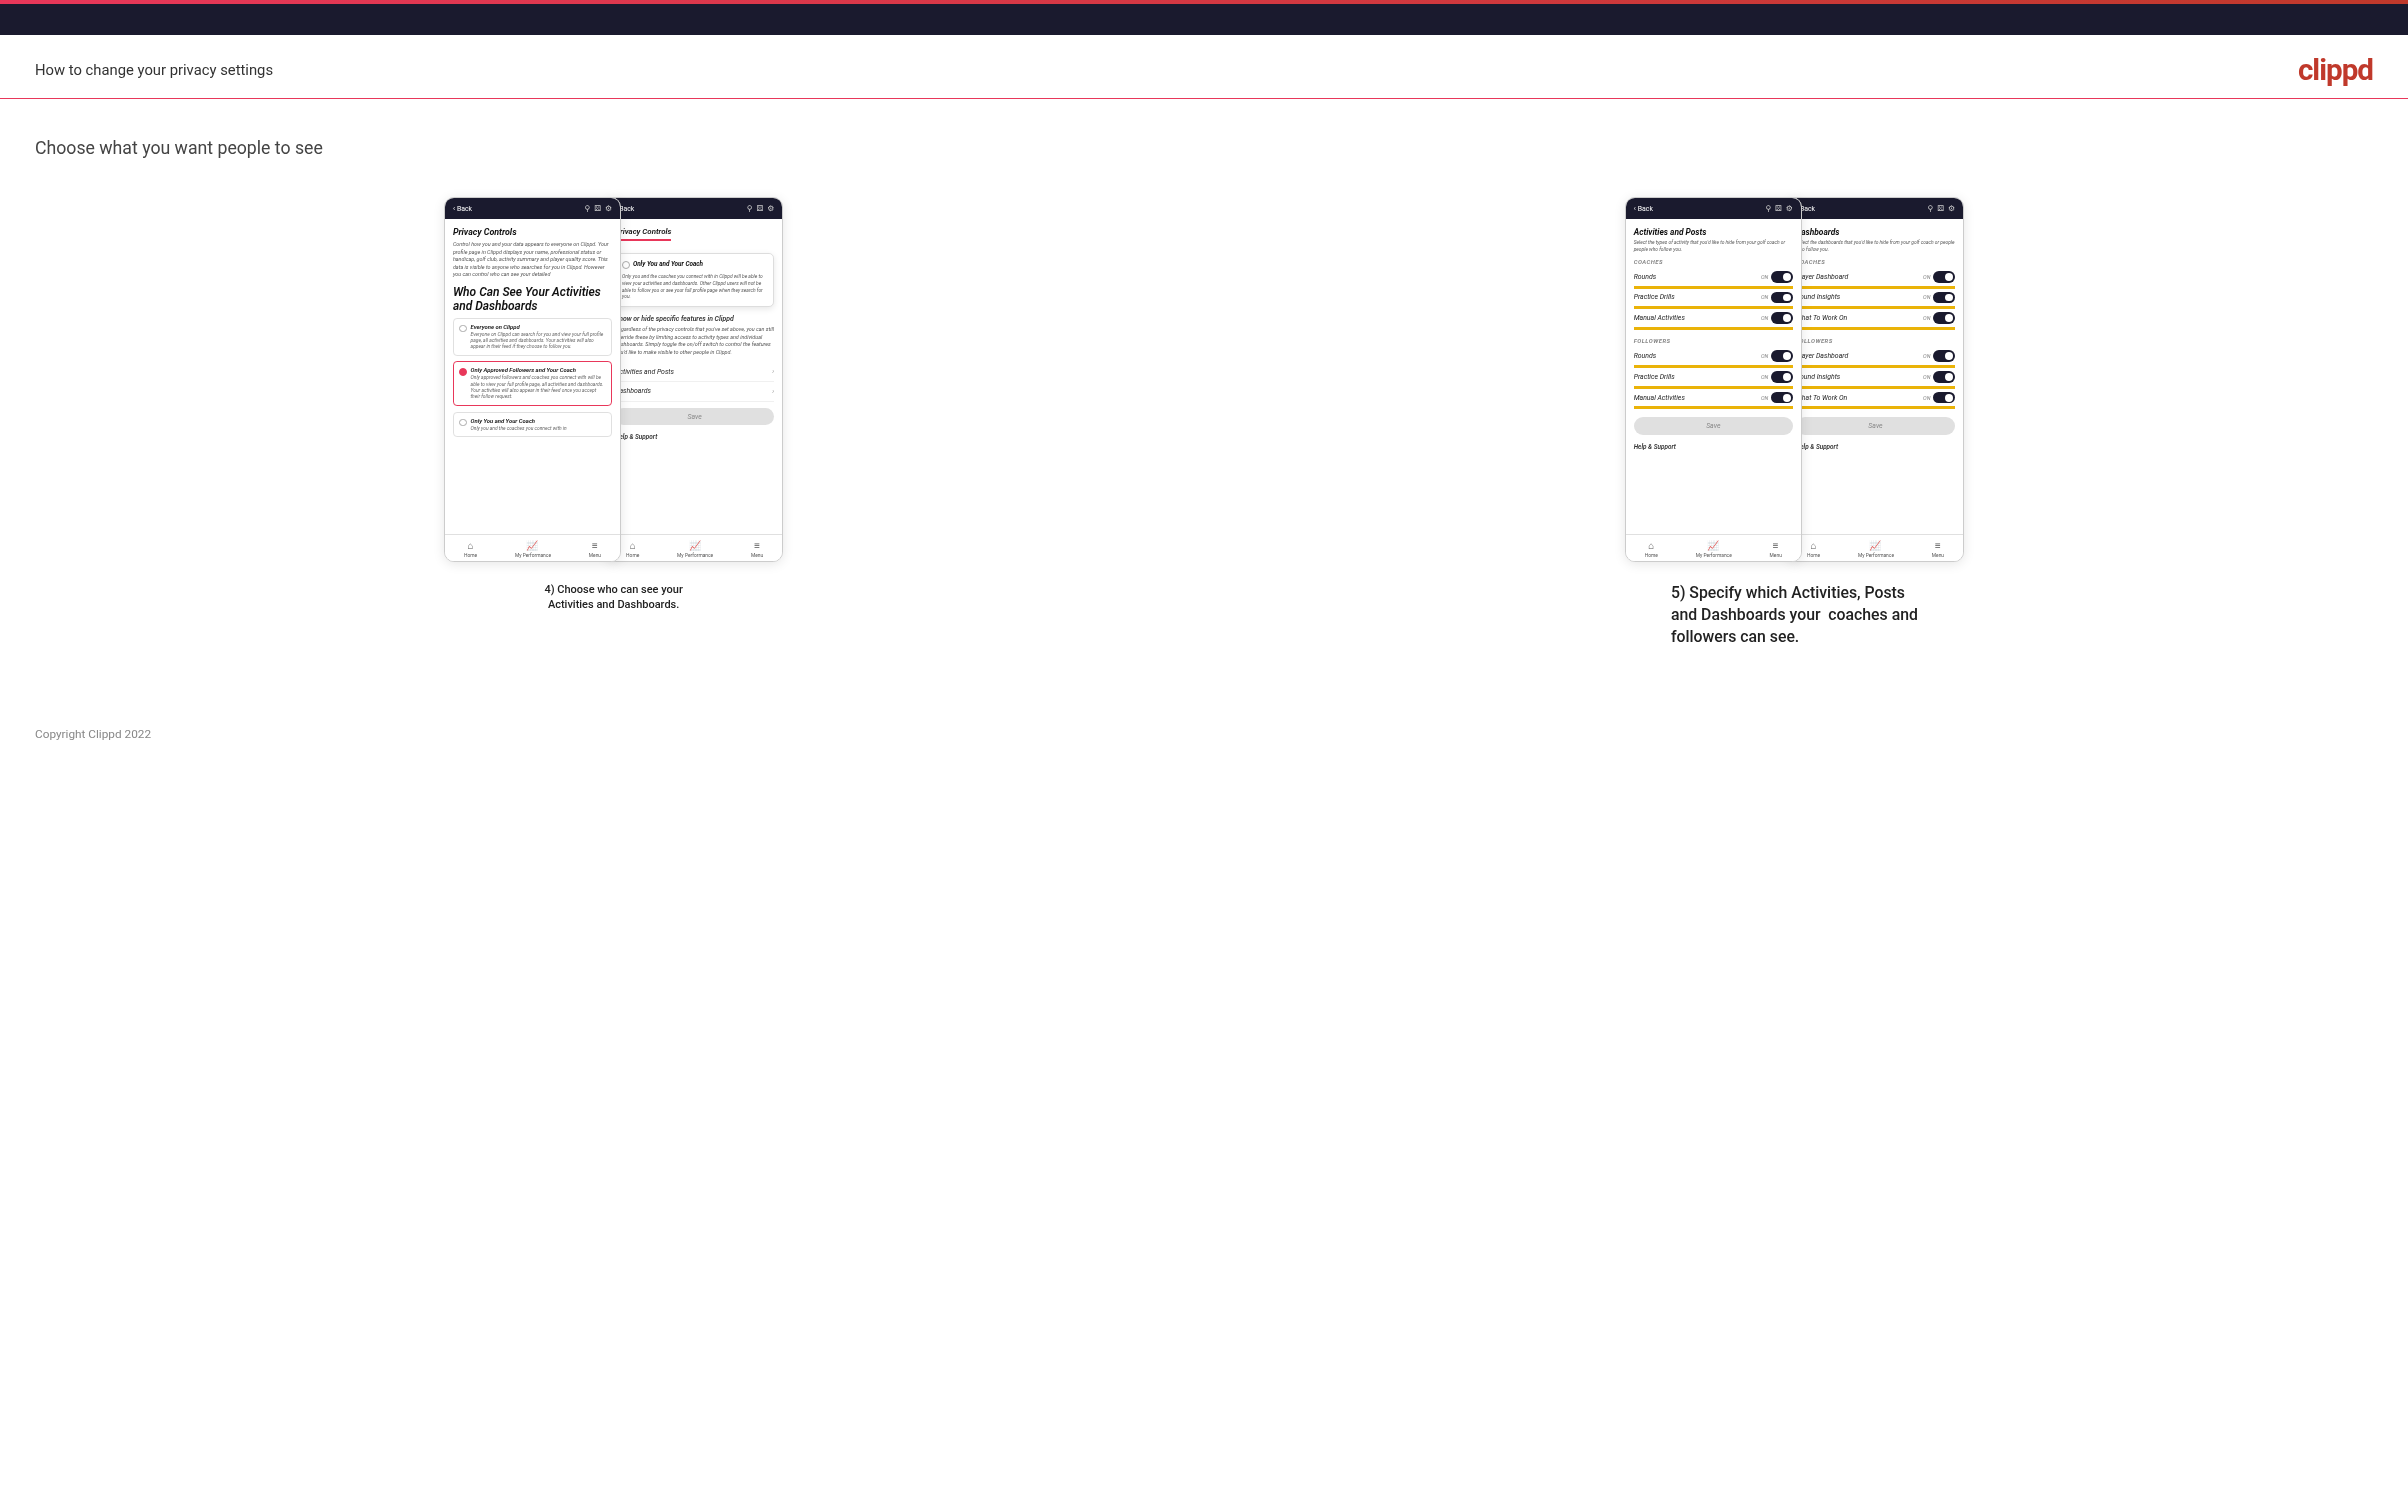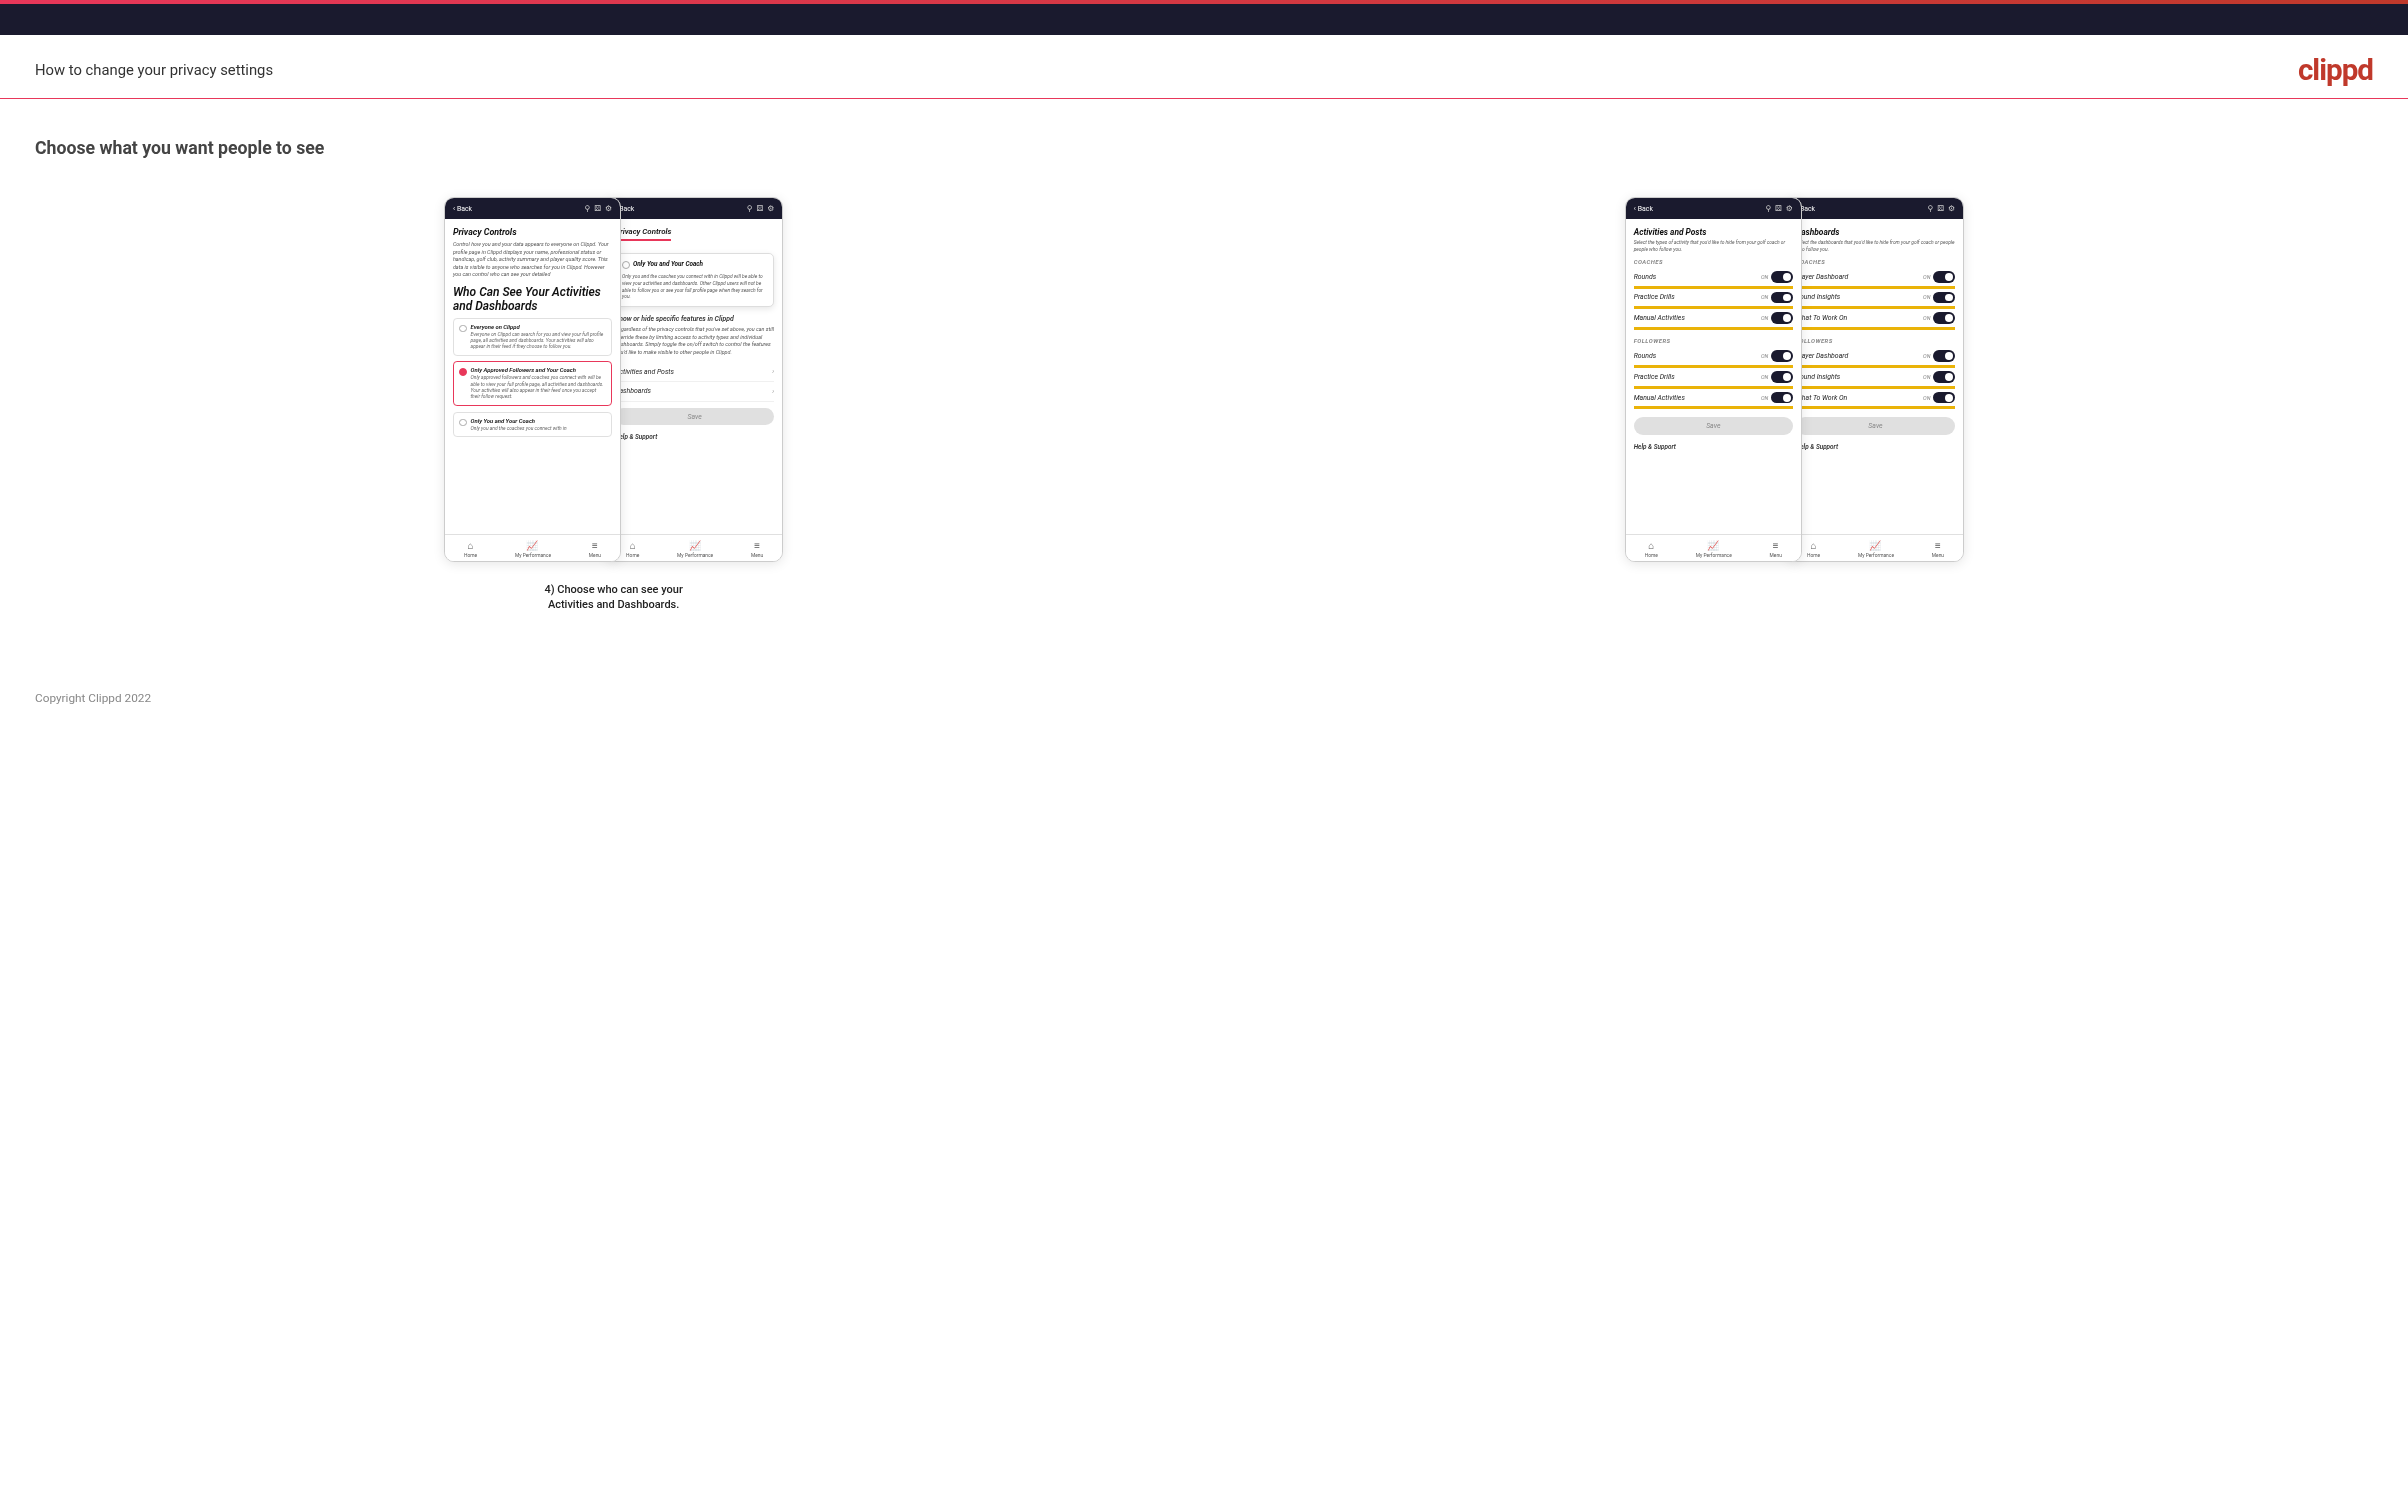--- a/index.html
+++ b/index.html
@@ -53,21 +53,21 @@
     }
     .section-title {
       font-size: 25.6px;
       font-weight: 700;
       color: #111;
       margin-bottom: 5.9px;
     }
     .section-subtitle {
       font-size: 17.7px;
       color: #444;
-      font-weight: 700;
+      font-weight: 400;
       margin-bottom: 39px;
     }
 
     
     .mockups-row {
       display: flex;
       gap: 23.6px;
       align-items: flex-start;
       justify-content: center;
     }
@@ -658,20 +658,23 @@
               <span class="footer-label">My Performance</span>
             </div>
             <div class="footer-item">
               <span class="footer-icon">≡</span>
               <span class="footer-label">Menu</span>
             </div>
           </div>
         </div>
 
       </div>
+      <div class="caption caption-large" style="text-align:left;max-width:374px;">
+        5) Specify which Activities, Posts<br>and Dashboards your&nbsp; coaches and<br>followers can see.
+      </div>
     </div>
 
   </div>
 </div>
 
 <div class="page-footer">
   <span>Copyright Clippd 2022</span>
 </div>
 
 

